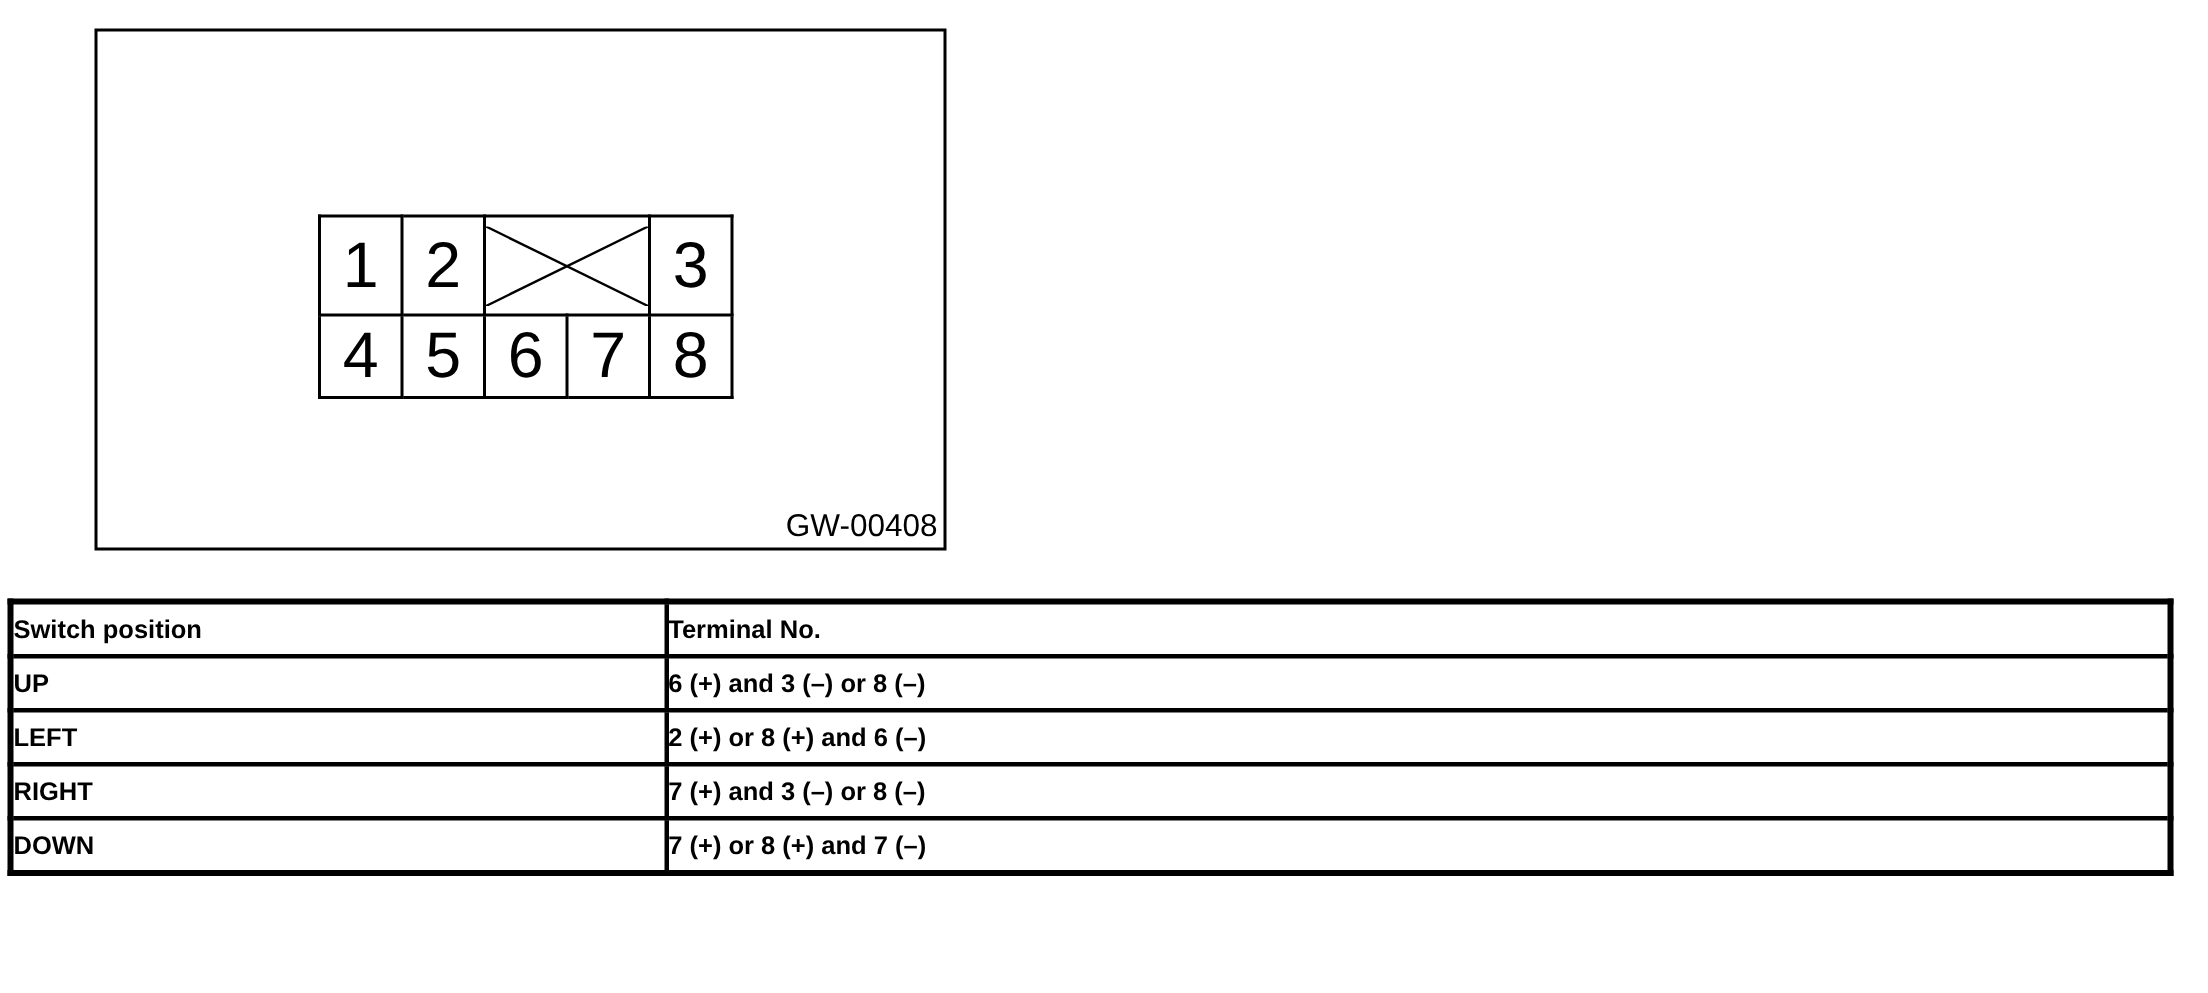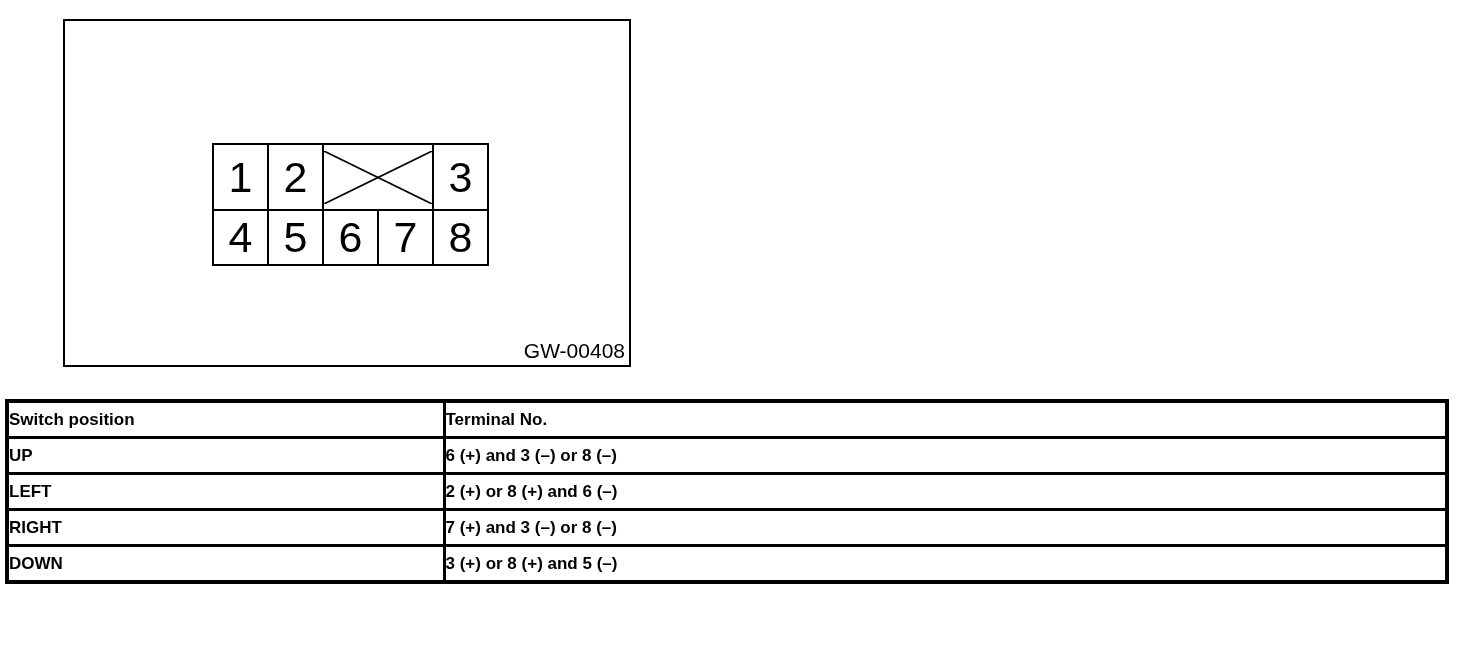--- a/index.html
+++ b/index.html
@@ -137,16 +137,16 @@
     <tr>
       <td>LEFT</td>
       <td>2 (+) or 8 (+) and 6 (–)</td>
     </tr>
     <tr>
       <td>RIGHT</td>
       <td>7 (+) and 3 (–) or 8 (–)</td>
     </tr>
     <tr>
       <td>DOWN</td>
-      <td>3 (+) or 8 (+) and 5 (–)</td>
+      <td>7 (+) or 8 (+) and 7 (–)</td>
     </tr>
   </tbody>
 </table>
 
 </body></html>

